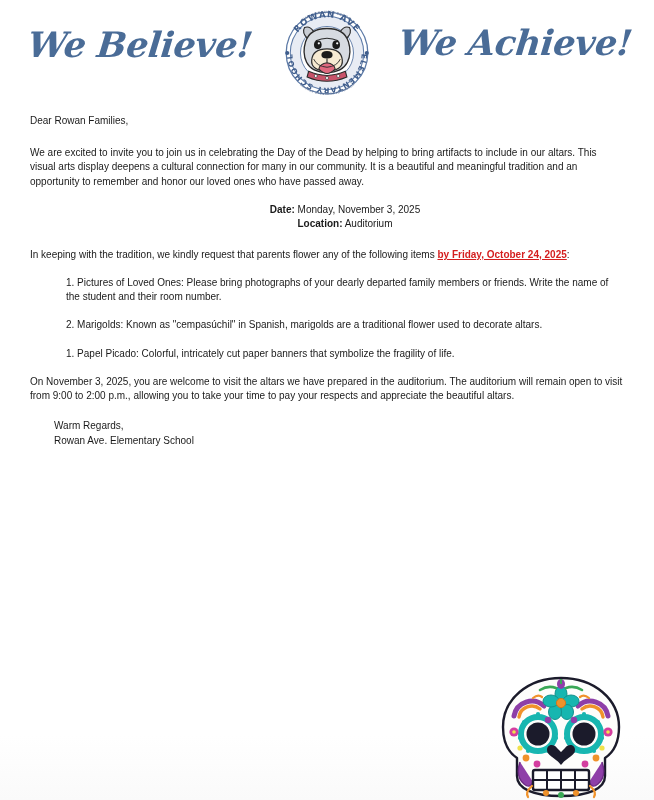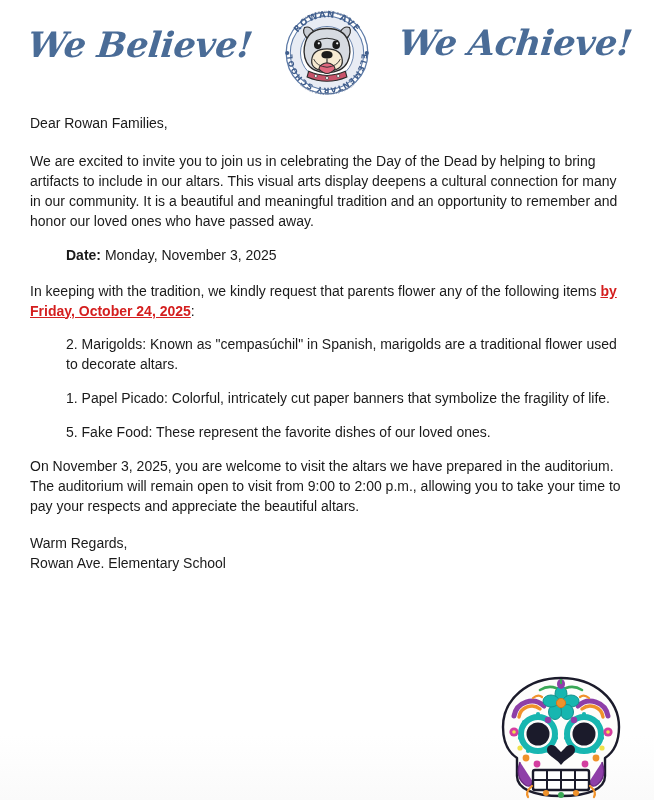--- a/index.html
+++ b/index.html
@@ -47,42 +47,43 @@
     top: 2px;
     transform: translateX(-50%);
     width: 102px;
     height: 102px;
   }
   .logo-svg { display:block; width:102px; height:102px; }
 
   
   .content {
     padding: 4px 30px 0 30px;
-    font-size: 14px;
+    font-size: 10px;
     line-height: 1.42;
   }
   .para { margin: 0 0 14px 0; }
   .salutation { margin: 6px 0 18px 0; }
   .details {
     margin: 9px 0 16px 0;
     padding-left: 36px;
     line-height: 1.45;
+    text-align: center;
   }
   .details .row { white-space: nowrap; }
   .details b { font-weight: bold; }
   .deadline {
     color: #d41e1e;
     font-weight: bold;
     text-decoration: underline;
   }
   .items { margin: 2px 0 4px 0; padding-left: 36px; }
   .item { margin: 0 0 14px 0; }
   .closing { margin: 4px 0 14px 0; }
   .signature { margin: 16px 0 0 0; line-height: 1.45; }
-  .signature div { white-space: nowrap; }
+  .signature div { white-space: nowrap; margin-left: 24px; }
 
   
   .skull-wrap {
     position: absolute;
     right: 8px;
     bottom: 0px;
     width: 170px;
     height: 128px;
     pointer-events: none;
   }
@@ -164,28 +165,32 @@
 
     <p class="para salutation">Dear Rowan Families,</p>
 
     <p class="para">We are excited to invite you to join us in celebrating the Day of the Dead by helping to bring artifacts to include in our altars. This visual arts display deepens a cultural connection for many in our community. It is a beautiful and meaningful tradition and an opportunity to remember and honor our loved ones who have passed away.</p>
 
     <div class="details">
       <div class="row">
         <b>Date:</b>
         <span>Monday, November 3, 2025</span>
       </div>
+      <div class="row">
+        <b>Location:</b>
+        <span>Auditorium</span>
+      </div>
     </div>
 
     <p class="para"><span>In keeping with the tradition, we kindly request that parents flower any of the following items </span><span class="deadline">by Friday, October 24, 2025</span><span>:</span></p>
 
     <div class="items">
+      <p class="item">1. Pictures of Loved Ones: Please bring photographs of your dearly departed family members or friends. Write the name of the student and their room number.</p>
       <p class="item">2. Marigolds: Known as "cempasúchil" in Spanish, marigolds are a traditional flower used to decorate altars.</p>
       <p class="item">1. Papel Picado: Colorful, intricately cut paper banners that symbolize the fragility of life.</p>
-      <p class="item">5. Fake Food: These represent the favorite dishes of our loved ones.</p>
     </div>
 
     <p class="para closing">On November 3, 2025, you are welcome to visit the altars we have prepared in the auditorium. The auditorium will remain open to visit from 9:00 to 2:00 p.m., allowing you to take your time to pay your respects and appreciate the beautiful altars.</p>
 
 
     <div class="signature">
       <div>Warm Regards,</div>
       <div>Rowan Ave. Elementary School</div>
     </div>
   </div>

